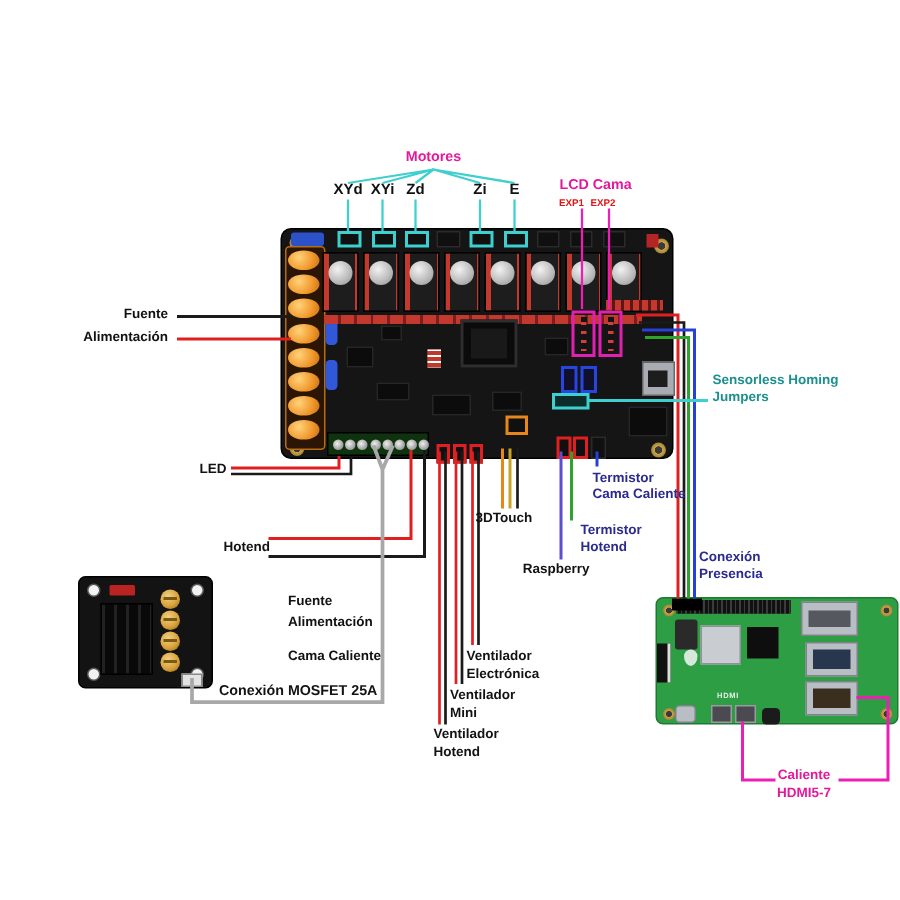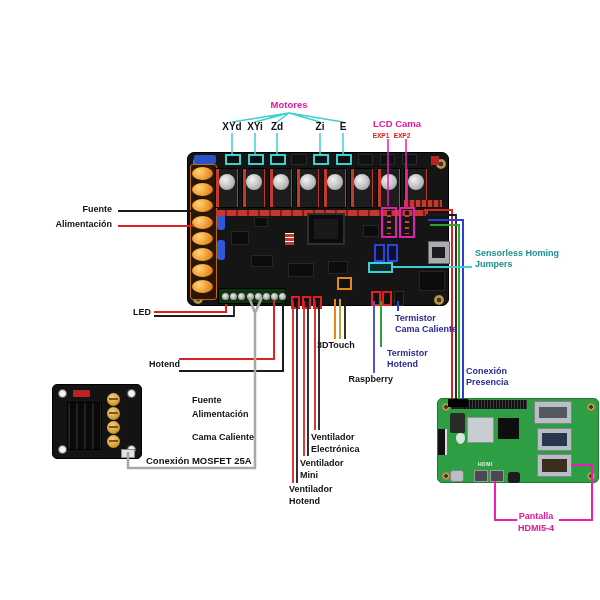--- a/index.html
+++ b/index.html
@@ -308,22 +308,22 @@
     <div>Sensorless Homing</div>
     <div>Jumpers</div>
   </div>
 
   <div class="lbl navy" style="left:466px;top:366px;">
     <div>Conexión</div>
     <div>Presencia</div>
   </div>
 
   <div class="lbl mag" style="left:512px;top:510px;width:48px;text-align:center;line-height:12px;">
-    <div>Pantalla</div>
-    <div>HDMI5-4</div>
+    <div>Caliente</div>
+    <div>HDMI5-7</div>
   </div>
 
   <div class="lbl" style="left:192px;top:393px;line-height:14px;">
     <div>Fuente</div>
     <div>Alimentación</div>
   </div>
   <div class="lbl" style="left:192px;top:432px;">Cama Caliente</div>
   <div class="lbl" style="left:146px;top:455px;font-size:9.5px;">Conexión MOSFET 25A</div>
 
 </div>

